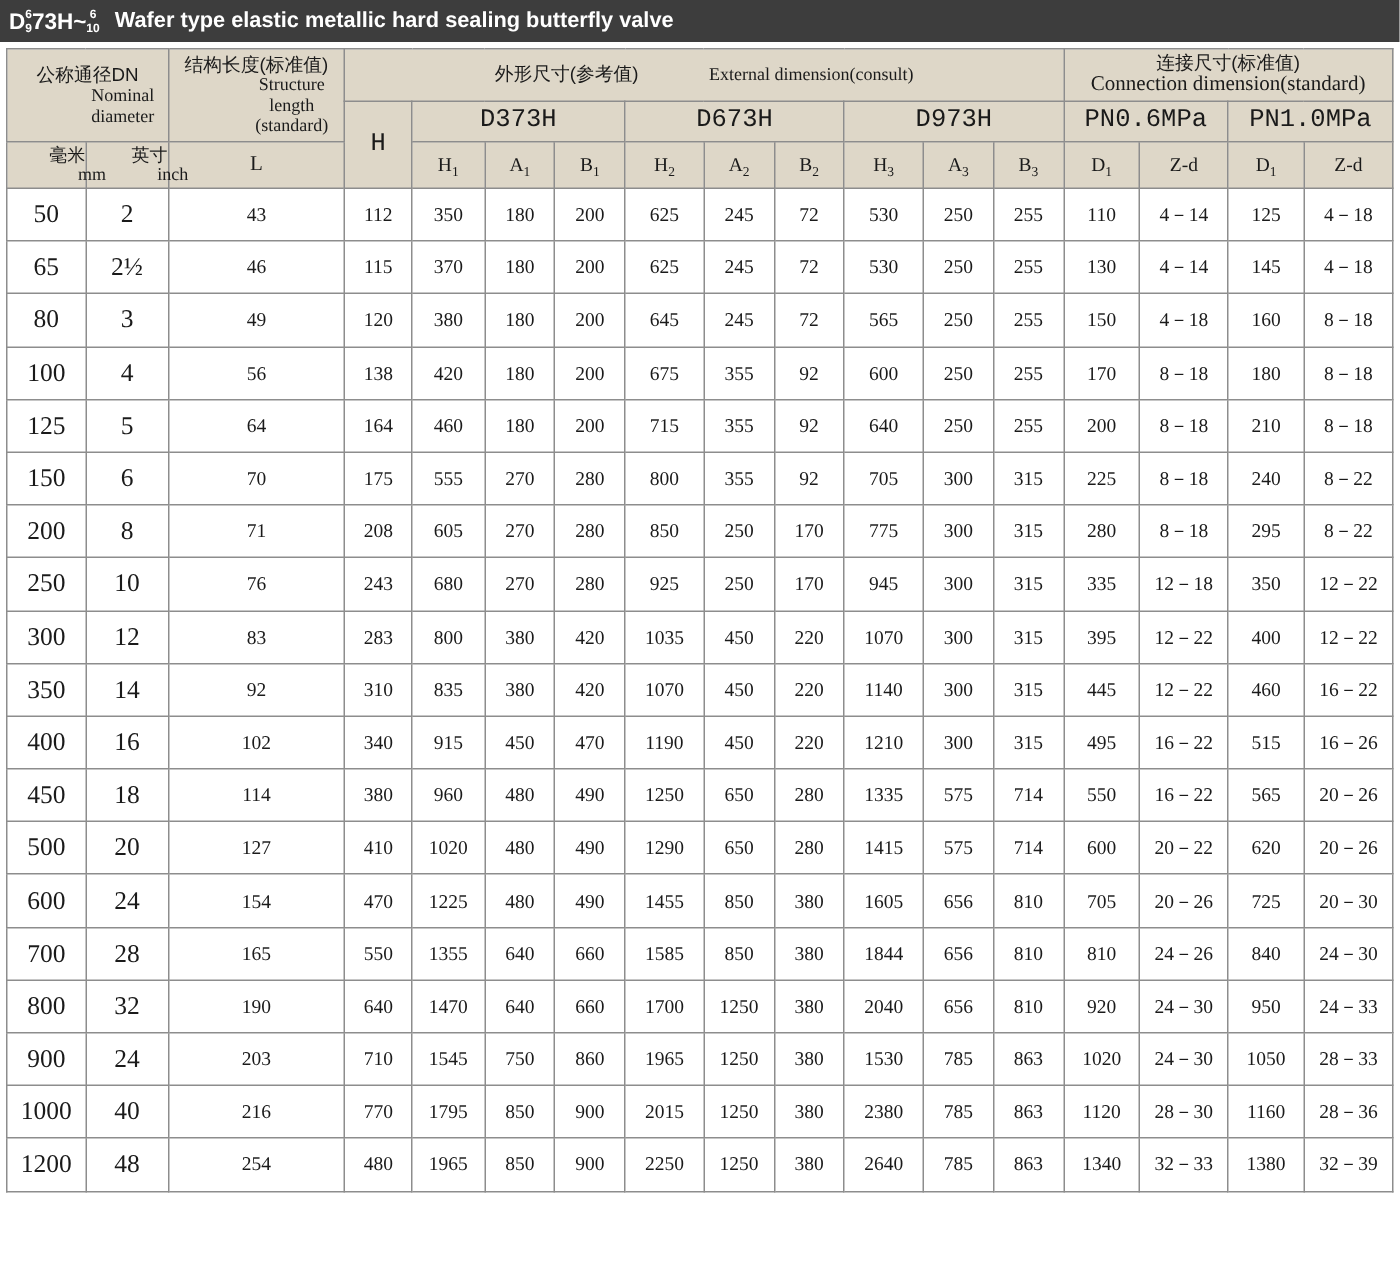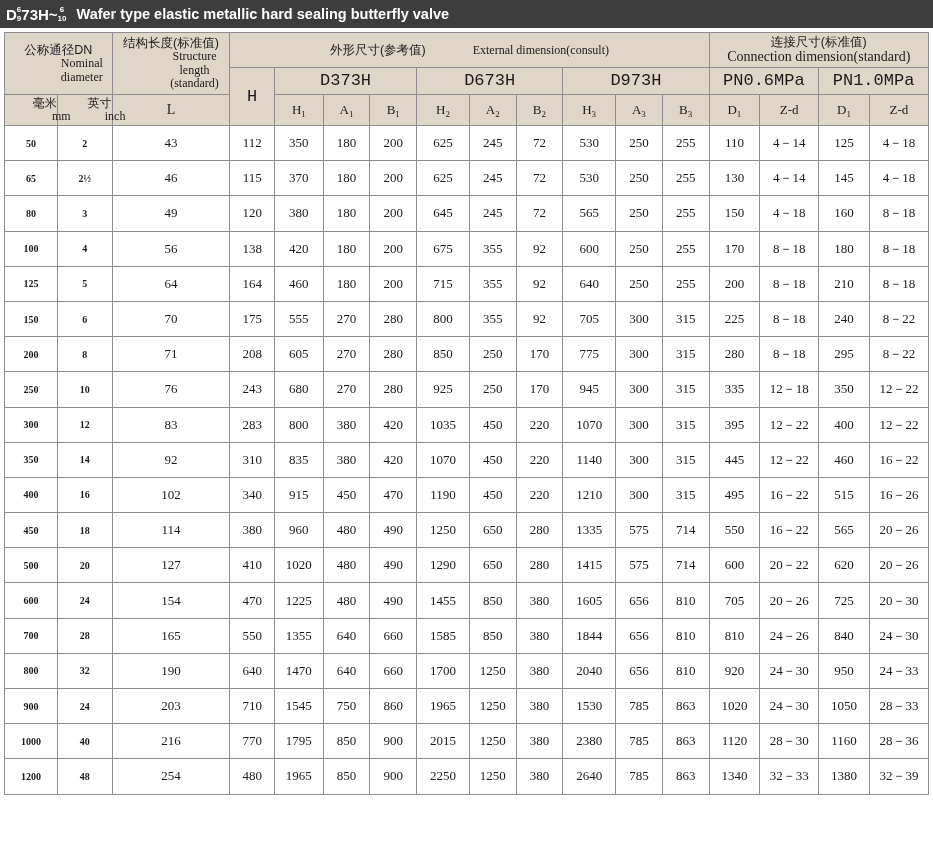--- a/index.html
+++ b/index.html
@@ -113,22 +113,21 @@
   thead th.unit .cn { font-size: 12px; text-align: right; }
   thead th.tall-L { font-size: 14px; }
   tbody td {
     height: 34.2px;
     font-size: 13.5px;
     background: #ffffff;
     font-family: "Liberation Serif", serif;
   }
   tbody tr td:first-child,
   tbody tr td:nth-child(2) {
-    font-size: 10px;
-    font-weight: bold;
+    font-size: 17px;
   }
   sub {
     font-size: 9px;
     vertical-align: baseline;
     position: relative;
     top: 3px;
   }
 </style>
 </head>
 <body>

